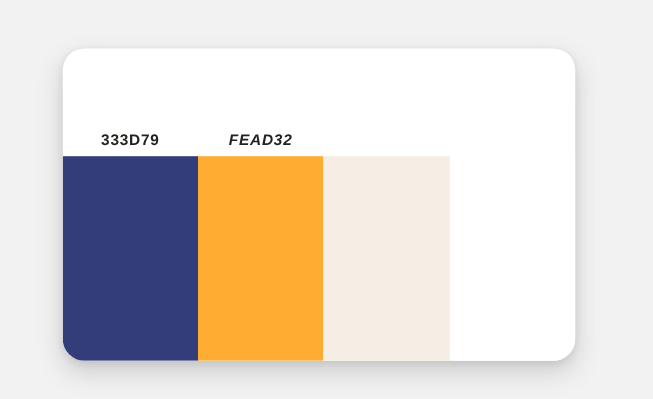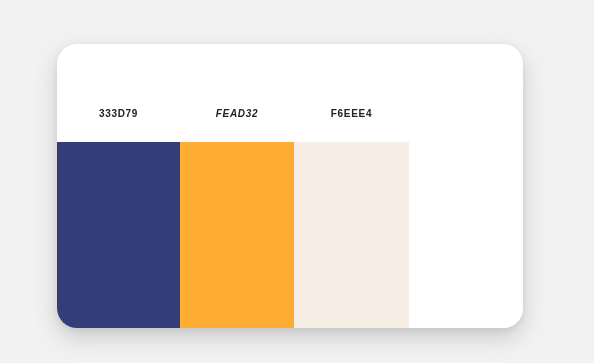--- a/index.html
+++ b/index.html
@@ -35,25 +35,25 @@
     position: relative;
     height: 98px;
     flex: 0 0 98px;
     display: flex;
     align-items: flex-end;
   }
 
   .swatch-label {
     flex: 0 0 auto;
     text-align: center;
-    font-size: 10px;
+    font-size: 14px;
     font-weight: bold;
     letter-spacing: 0.7px;
     color: #23221f;
-    padding-bottom: 23px;
+    padding-bottom: 8px;
     line-height: 1;
     white-space: nowrap;
   }
 
   #swatch-row {
     flex: 1 1 auto;
     display: flex;
     align-items: stretch;
   }
 
@@ -63,21 +63,20 @@
   }
 </style>
 </head>
 <body style="background: rgb(242, 242, 242);">
 
 <div id="palette-card" style="background: rgb(255, 255, 255); border-radius: 20px;">
 
   <div id="label-row">
     <div class="swatch-label" style="width: 123px;">333D79</div>
     <div class="swatch-label" style="width: 114px; font-style: italic;">FEAD32</div>
-    <div class="swatch-label" style="width: 115px;">F6EEE4</div>
   </div>
 
   <div id="swatch-row">
     <div class="swatch" style="width: 123px; background: rgb(51, 61, 121);"></div>
     <div class="swatch" style="width: 114px; background: rgb(254, 173, 50);"></div>
     <div class="swatch" style="width: 115px; background: rgb(246, 238, 228);"></div>
     <div class="swatch" style="width: 114px; background: rgb(255, 255, 255);"></div>
   </div>
 
 </div>

